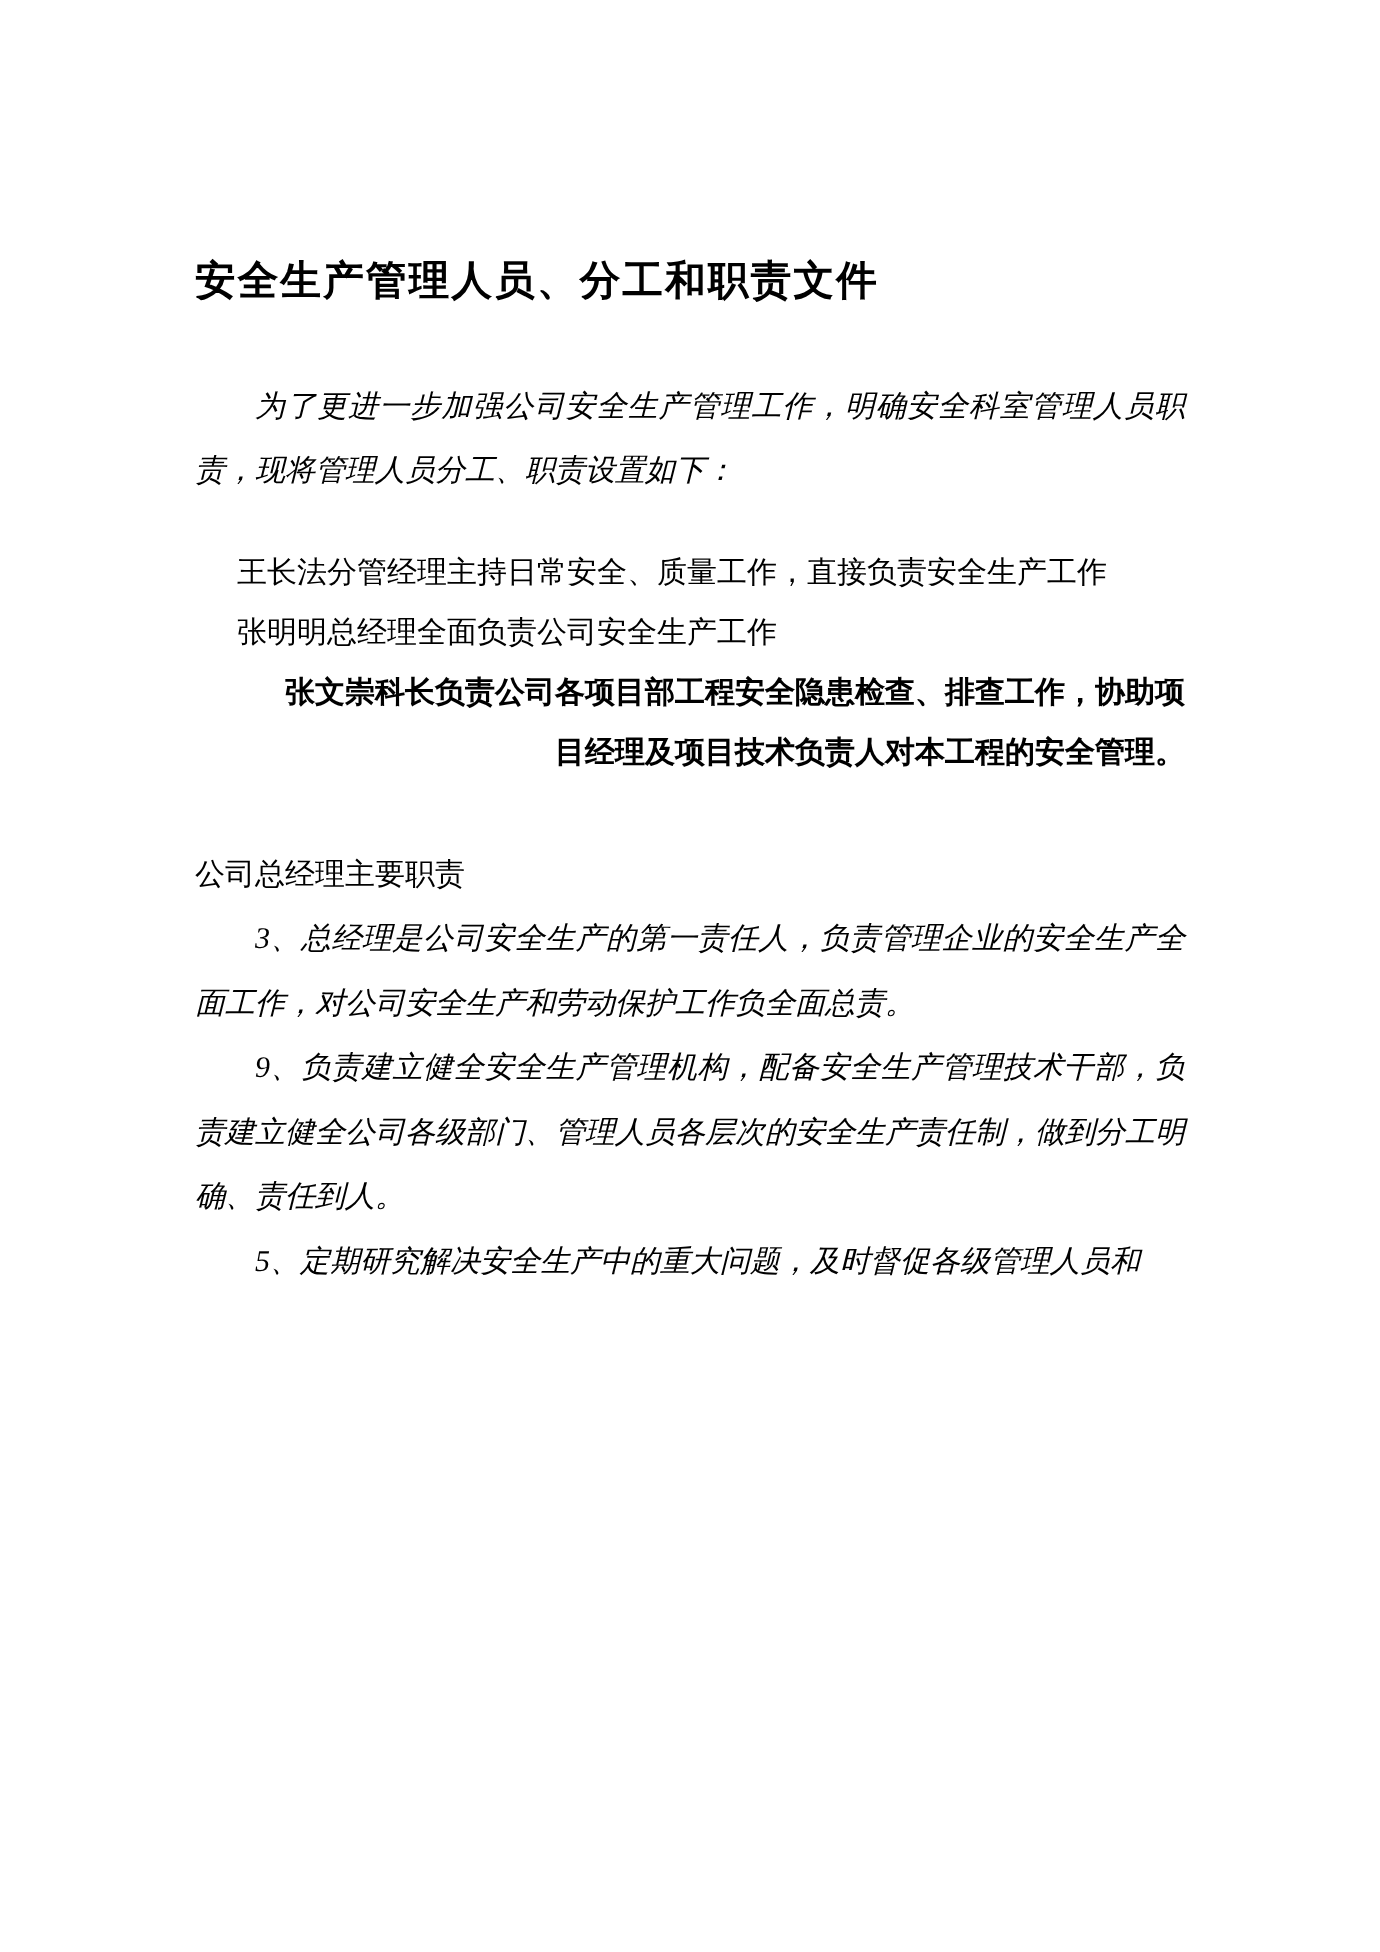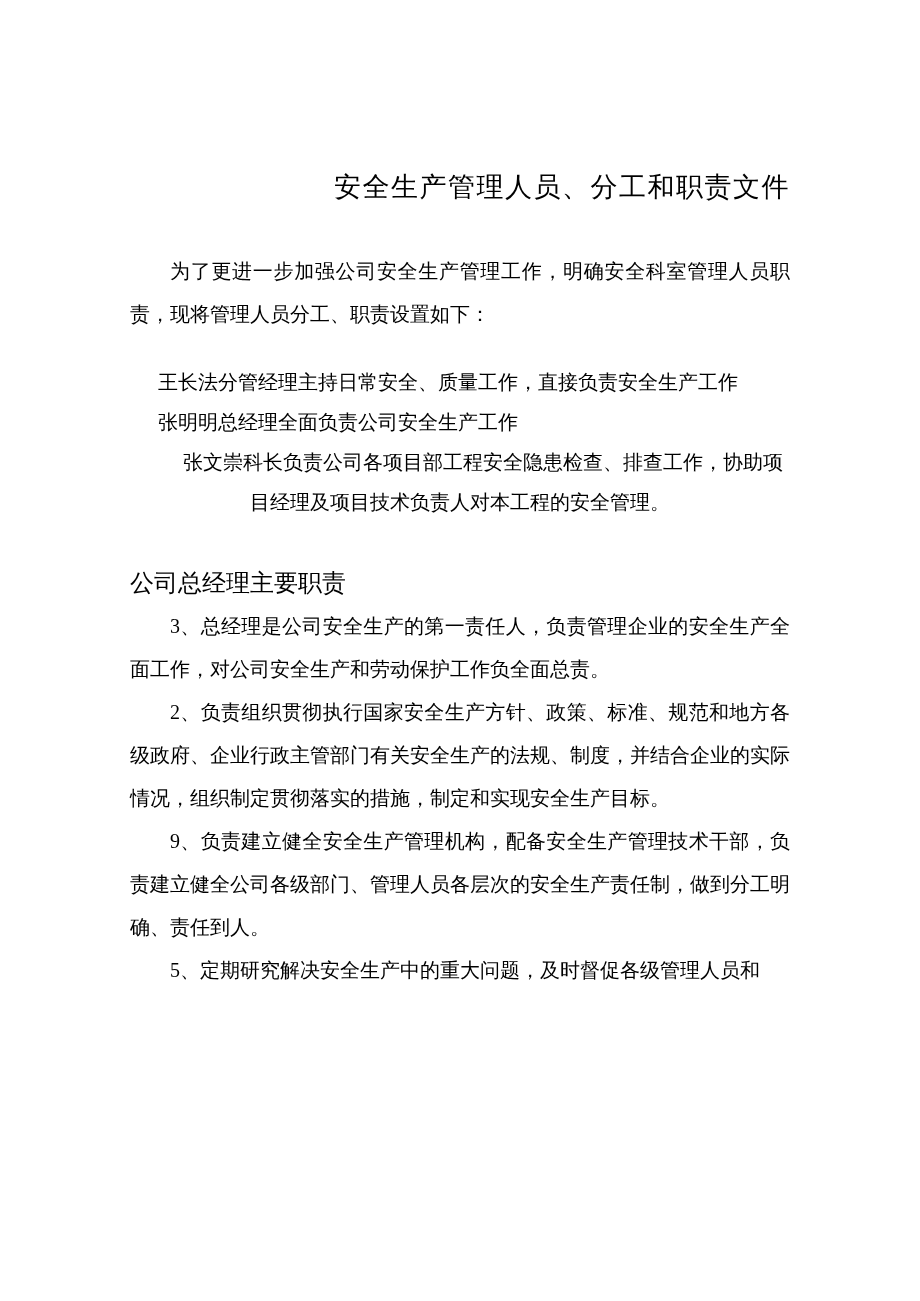--- a/index.html
+++ b/index.html
@@ -15,61 +15,63 @@
       padding: 168px 130px 0 130px;
       background: #ffffff;
       color: #000000;
       font-family: "Liberation Serif", "DejaVu Serif", serif;
       font-size: 20px;
       line-height: 43px;
       overflow: hidden;
     }
     .doc-title {
       font-size: 27px;
-      font-weight: normal;
-      text-align: right;
+      font-weight: bold;
+      text-align: left;
       letter-spacing: 1.5px;
       line-height: 38px;
       margin: 0 0 44px 0;
     }
     .salutation {
       margin: 0 0 40px 0;
     }
     .para {
       margin: 0;
       text-align: justify;
     }
     .indent {
       text-indent: 2em;
+      font-style: italic;
     }
     .intro {
       margin-bottom: 26px;
     }
     .assignments {
       margin-bottom: 40px;
     }
     .assign {
       margin: 0;
       line-height: 40px;
       text-align: justify;
     }
     .assign.a1 {
       text-indent: 1.4em;
     }
     .assign.a3 {
       text-indent: 2.3em;
-      text-align: center;
+      text-align: right;
+      font-weight: bold;
     }
     .note {
       margin: 0 0 22px 0;
     }
     .section-heading {
       margin: 0;
       font-weight: normal;
-      font-size: 24px;
+      font-size: 20px;
     }
     .duties p {
       margin: 0;
     }
   </style>
 </head>
 <body>
 
 <div class="page">
 
@@ -82,18 +84,17 @@
     <p class="assign a1">王长法分管经理主持日常安全、质量工作，直接负责安全生产工作</p>
     <p class="assign a1">张明明总经理全面负责公司安全生产工作</p>
     <p class="assign a3">张文崇科长负责公司各项目部工程安全隐患检查、排查工作，协助项目经理及项目技术负责人对本工程的安全管理。</p>
   </div>
 
 
   <p class="section-heading">公司总经理主要职责</p>
 
   <div class="duties">
     <p class="para indent">3、总经理是公司安全生产的第一责任人，负责管理企业的安全生产全面工作，对公司安全生产和劳动保护工作负全面总责。</p>
-    <p class="para indent">2、负责组织贯彻执行国家安全生产方针、政策、标准、规范和地方各级政府、企业行政主管部门有关安全生产的法规、制度，并结合企业的实际情况，组织制定贯彻落实的措施，制定和实现安全生产目标。</p>
     <p class="para indent">9、负责建立健全安全生产管理机构，配备安全生产管理技术干部，负责建立健全公司各级部门、管理人员各层次的安全生产责任制，做到分工明确、责任到人。</p>
     <p class="para indent">5、定期研究解决安全生产中的重大问题，及时督促各级管理人员和</p>
   </div>
 
 </div>
 
 </body></html>

